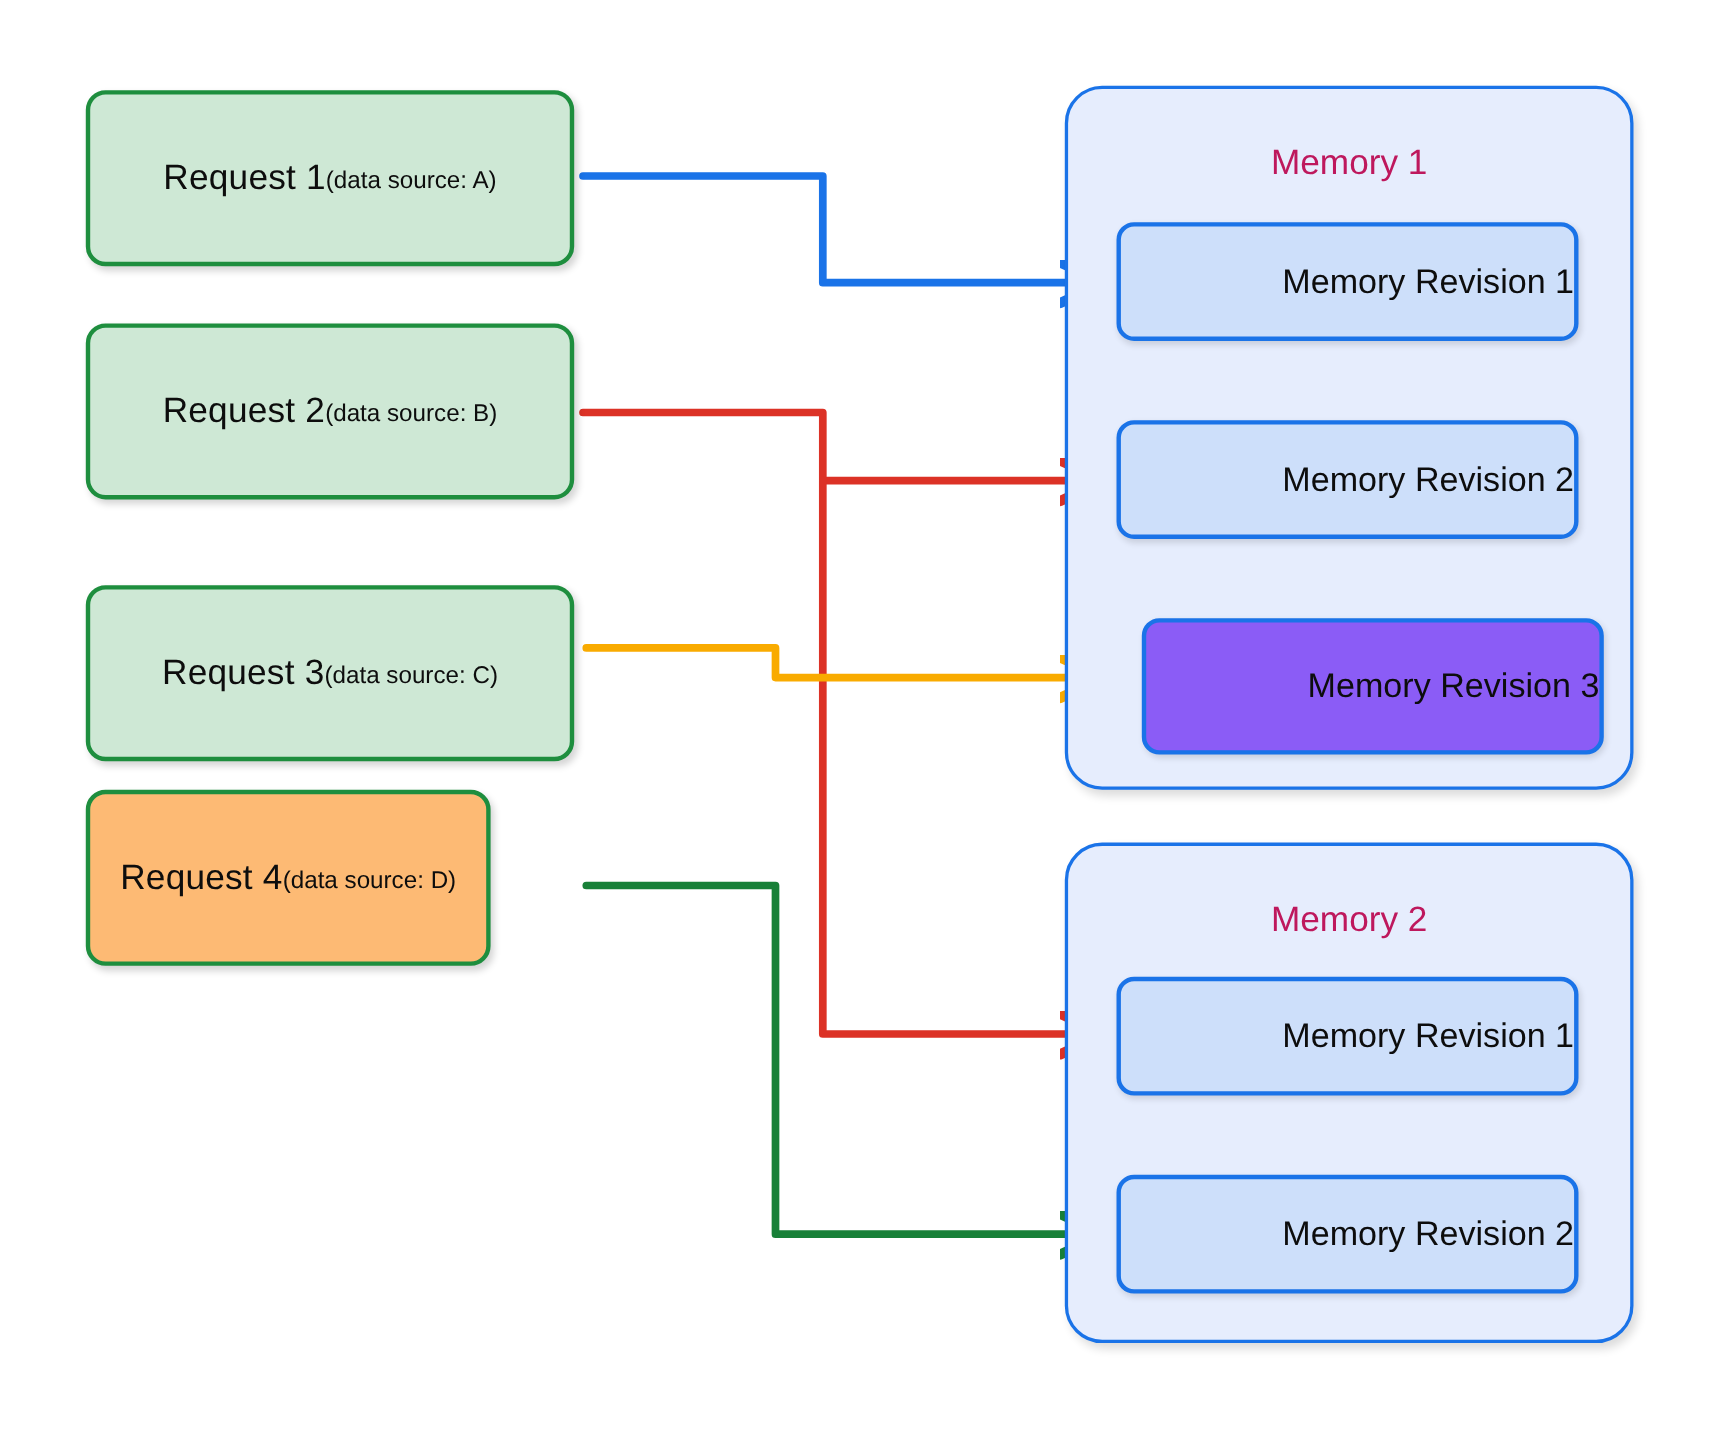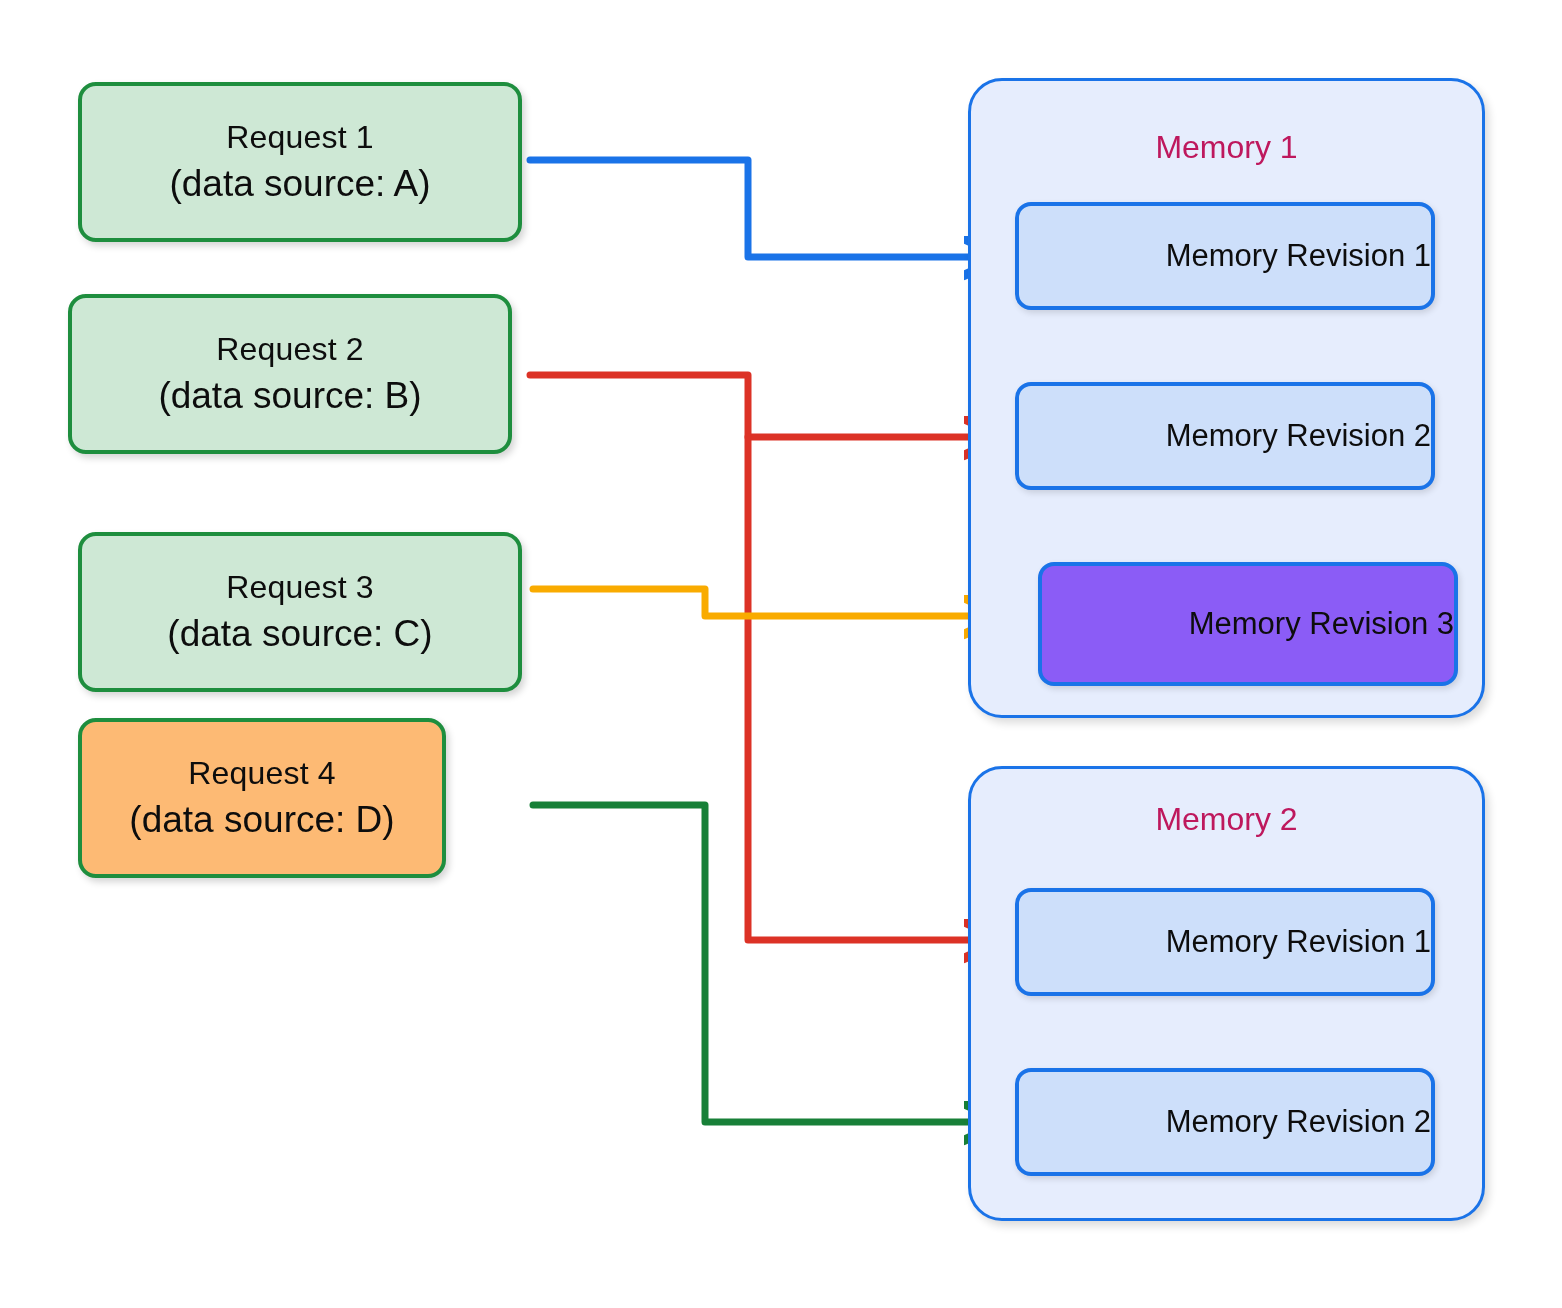--- a/index.html
+++ b/index.html
@@ -27,33 +27,33 @@
   }
 
   
   .request-box {
     position: absolute;
     box-sizing: border-box;
     background: #cee8d5;
     border: 4px solid #1e8e3e;
     border-radius: 18px;
     display: flex;
-    flex-direction: column;
+    flex-direction: row;
     align-items: center;
     justify-content: center;
     color: #0d0d0d;
     box-shadow: 3px 4px 7px rgba(0,0,0,0.17);
   }
   .request-title {
     font-size: 32px;
     letter-spacing: .2px;
     line-height: 1.22;
   }
   .request-sub {
-    font-size: 37px;
+    font-size: 22px;
     line-height: 1.22;
     margin-top: 4px;
   }
 
   
   .memory-container {
     position: absolute;
     box-sizing: border-box;
     background: #e6edfd;
     border: 3px solid #1a73e8;
@@ -119,21 +119,21 @@
         <path d="M 1225 498 L 1225 554" stroke="#80868b" marker-end="url(#ah-gray)"></path>
         <path d="M 1225 1004 L 1225 1060" stroke="#80868b" marker-end="url(#ah-gray)"></path>
       </g>
   </svg>
 
   <div id="requests-layer">
       <div class="request-box" style="left: 78px; top: 82px; width: 444px; height: 160px; background: rgb(206, 232, 213); border-color: rgb(30, 142, 62);">
         <div class="request-title">Request 1</div>
         <div class="request-sub">(data source: A)</div>
       </div>
-      <div class="request-box" style="left: 68px; top: 294px; width: 444px; height: 160px; background: rgb(206, 232, 213); border-color: rgb(30, 142, 62);">
+      <div class="request-box" style="left: 78px; top: 294px; width: 444px; height: 160px; background: rgb(206, 232, 213); border-color: rgb(30, 142, 62);">
         <div class="request-title">Request 2</div>
         <div class="request-sub">(data source: B)</div>
       </div>
       <div class="request-box" style="left: 78px; top: 532px; width: 444px; height: 160px; background: rgb(206, 232, 213); border-color: rgb(30, 142, 62);">
         <div class="request-title">Request 3</div>
         <div class="request-sub">(data source: C)</div>
       </div>
       <div class="request-box" style="left: 78px; top: 718px; width: 368px; height: 160px; background: #fdba74; border-color: rgb(30, 142, 62);">
         <div class="request-title">Request 4</div>
         <div class="request-sub">(data source: D)</div>
@@ -147,21 +147,21 @@
       <div class="revision-box" style="left: 1015px; top: 202px; width: 420px; height: 108px; background: rgb(205, 223, 250); border-color: rgb(26, 115, 232);">
         <span>Memory Revision 1</span>
       </div>
       <div class="revision-box" style="left: 1015px; top: 382px; width: 420px; height: 108px; background: rgb(205, 223, 250); border-color: rgb(26, 115, 232);">
         <span>Memory Revision 2</span>
       </div>
       <div class="revision-box" style="left: 1038px; top: 562px; width: 420px; height: 124px; background: #8b5cf6; border-color: rgb(26, 115, 232);">
         <span>Memory Revision 3</span>
       </div>
       <div class="memory-container" style="left: 968px; top: 766px; width: 517px; height: 455px; background: rgb(230, 237, 253); border-color: rgb(26, 115, 232);">
-        <div class="memory-title" style="top: 32px;">Memory 2</div>
+        <div class="memory-title" style="top: 48px;">Memory 2</div>
       </div>
       <div class="revision-box" style="left: 1015px; top: 888px; width: 420px; height: 108px; background: rgb(205, 223, 250); border-color: rgb(26, 115, 232);">
         <span>Memory Revision 1</span>
       </div>
       <div class="revision-box" style="left: 1015px; top: 1068px; width: 420px; height: 108px; background: rgb(205, 223, 250); border-color: rgb(26, 115, 232);">
         <span>Memory Revision 2</span>
       </div>
     </div>
 
 </div>

